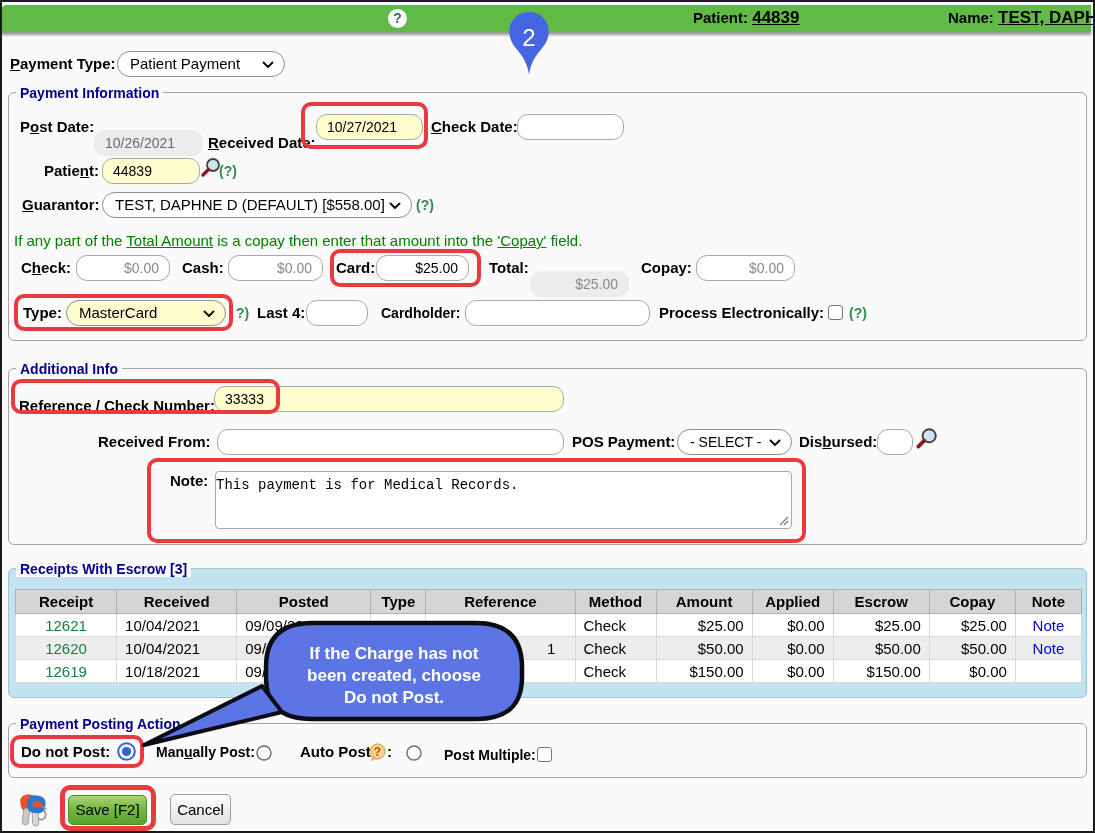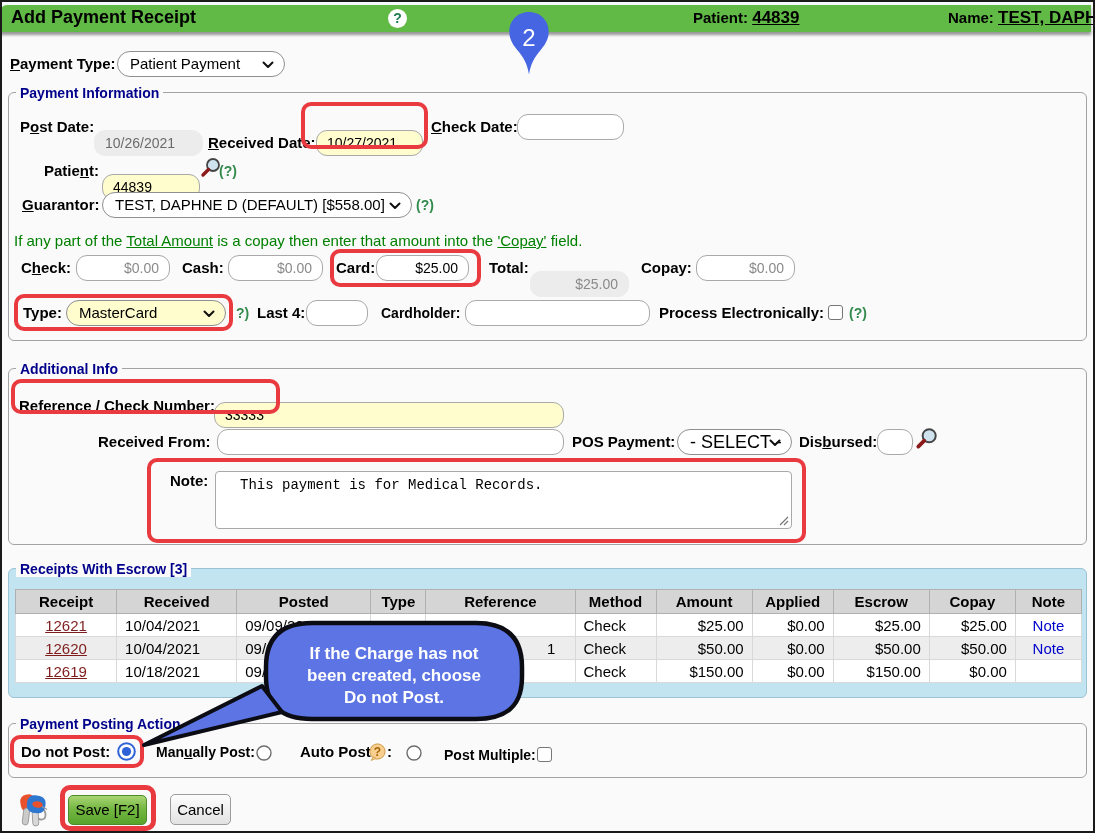--- a/index.html
+++ b/index.html
@@ -6,57 +6,56 @@
   html,body { width:1095px; height:833px; }
   body { font-family:"Liberation Sans", sans-serif; background:#fff; }
   #page { position:absolute; left:0; top:0; width:1095px; height:833px;
           background:#fafafa; border:2px solid #1a1a1a; overflow:hidden; }
   .lbl { position:absolute; font-weight:bold; color:#000; font-size:15px;
          line-height:26px; white-space:nowrap; }
   .abs { position:absolute; }
   .inp { position:absolute; height:26px; border:1px solid #a9a9a9; border-radius:11px;
          background:#fff; font-size:14px; color:#000; line-height:24px; padding:0 10px;
          white-space:nowrap; overflow:hidden; }
-  .inp.yellow { background:#fffcce;margin-top:16px; }
+  .inp.yellow { background:#fffcce; }
   .inp.gray { background:#ececec; border-color:#ececec; color:#6b6b6b;margin-top:16px; }
   .inp.money { text-align:right; color:#8a8a8a; }
   .inp.money.black { color:#000; }
   .sel { position:absolute; height:26px; border:1px solid #8f8f8f; border-radius:13px;
          background:#fff; font-size:15px; color:#000; line-height:24px; padding:0 8px 0 12px;
          white-space:nowrap; }
   .sel .chev { position:absolute; right:10px; top:9px; }
   .redbox { position:absolute; border:4px solid #e93a40; border-radius:10px;
             pointer-events:none; z-index:30; }
   .fieldset { position:absolute; border:1px solid #a3a3a3; border-radius:6px; }
   .legend { position:absolute; font-weight:bold; color:#00008b; font-size:14px;
             background:#fafafa; padding:0 4px; white-space:nowrap; z-index:2; }
   .grn { color:#008000; }
   .q { position:absolute; color:#338a4d; font-weight:bold; font-size:14px; line-height:26px; }
-  a.lnk { color:#7f1d1d; text-decoration:underline; }
+  a.lnk { color:#15803d; }
   table.esc { border-collapse:collapse; width:1067px; font-size:15px; background:#fff;
               table-layout:fixed; }
   table.esc th { background:#d5d5d5; font-weight:bold; border:1px solid #b0b0b0;
                  height:24px; padding:0 4px; font-size:15px; }
   table.esc td { border:1px solid #d9d9d9; height:23px; padding:0 8px;
                  overflow:hidden; white-space:nowrap; }
   table.esc tr.alt td { background:#ededed; }
   .chk { position:absolute; width:15px; height:15px; border:1px solid #767676;
          border-radius:3px; background:#fff; }
   .r { text-align:right; }
   .c { text-align:center; }
 </style>
 </head>
 <body>
 <div id="page">
     <div id="inner" style="position:absolute; left:-2px; top:-2px; width:1095px; height:833px;">
 
   <div class="abs" style="left:0px; top:0px; width:1091px; height:5px; background:#f5f8fd;"></div>
   <div class="abs" style="left:0px; top:5px; width:1091px; height:27px; background:#61ba46;
        border-radius:7px 0 0 0; box-shadow:0 3px 3px rgba(0,0,0,0.4);"></div>
-  <div class="abs lbl" style="left:11px; top:5px; font-size:18px; line-height:25px;">Add Payment Receipt</div>
   <div class="abs" style="left:388px; top:9px; width:19px; height:19px; border-radius:50%;
        background:#fff; text-align:center; line-height:19px; font-weight:bold; font-size:14px; color:#1d7a52;">?</div>
   <div class="abs lbl" style="left:693px; top:5px; font-size:15px; line-height:25px;">Patient: <span style="font-size:17px; text-decoration:underline;">44839</span></div>
   <div class="abs lbl" style="left:948px; top:5px; font-size:15px; line-height:25px;">Name: <span style="font-size:17px; text-decoration:underline;">TEST, DAPH</span></div>
 
   <svg class="abs" style="left:503px; top:10px; z-index:40;" width="52" height="70" viewBox="0 0 52 70">
     <path d="M26 2 C14.5 2 6.3 10.7 6.3 21.8 C6.3 30.2 11 36.2 15.6 41.6 C20.2 47.2 24.2 53.5 26 64.5 C27.8 53.5 31.8 47.2 36.4 41.6 C41 36.2 45.7 30.2 45.7 21.8 C45.7 10.7 37.5 2 26 2 Z" fill="#4565e2"></path>
     <text x="26" y="35.5" font-family="Liberation Sans" font-size="24" fill="#fff" text-anchor="middle">2</text>
   </svg>
 
@@ -127,36 +126,36 @@
   <div class="fieldset" style="left:8px; top:368px; width:1079px; height:177px;"></div>
   <div class="legend" style="left:16px; top:361px;">Additional Info</div>
 
   <div class="lbl" style="left:19px; top:386px;margin-top:7px;">Reference / Chec<u>k</u> Number:</div>
   <div class="inp yellow" style="left:214px; top:386px; width:350px;">33333</div>
   <div class="redbox" style="left:11px; top:379px; width:269px; height:35px;"></div>
 
   <div class="lbl" style="left:98px; top:429px;">Received From:</div>
   <div class="inp" style="left:217px; top:429px; width:347px;"></div>
   <div class="lbl" style="left:572px; top:429px;">POS Payment:</div>
-  <div class="sel" style="left:677px; top:429px; width:115px; font-size:18px;">- SELECT -
+  <div class="sel" style="left:677px; top:429px; width:115px; font-size:14px;">- SELECT -
     <svg class="chev" width="12" height="8" viewBox="0 0 12 8">
           <path d="M1.5 1.5 L6 6 L10.5 1.5" fill="none" stroke="#111" stroke-width="2" stroke-linecap="round" stroke-linejoin="round"></path>
         </svg>
   </div>
   <div class="lbl" style="left:799px; top:429px;">Dis<u>b</u>ursed:</div>
   <div class="inp" style="left:877px; top:429px; width:36px; padding:0 4px;"></div>
   <svg class="abs" style="left:915px; top:427px;" width="24" height="24" viewBox="0 0 22 22">
     <circle cx="13" cy="8" r="6" fill="#cfe3ef" stroke="#444" stroke-width="1.8"></circle>
     <line x1="8.5" y1="12.5" x2="3" y2="18" stroke="#8b1a1a" stroke-width="3.4" stroke-linecap="round"></line>
   </svg>
 
   <div class="lbl" style="left:170px; top:468px;">Note:</div>
   <div class="abs" style="left:215px; top:471px; width:577px; height:58px; border:1px solid #a9a9a9;
        border-radius:4px; background:#fff; font-family:'Liberation Mono', monospace; font-size:14px;
-       padding:5px 24px;">This payment is for Medical Records.
+       padding:5px 0;">This payment is for Medical Records.
     <svg class="abs" style="right:2px; bottom:2px;" width="10" height="10" viewBox="0 0 10 10">
       <path d="M9 1 L1 9 M9 5 L5 9" stroke="#777" stroke-width="1.2"></path>
     </svg>
   </div>
   <div class="redbox" style="left:147px; top:458px; width:659px; height:85px;"></div>
 
   <div class="fieldset" style="left:8px; top:568px; width:1079px; height:130px; background:#c2e4f1; border-color:#9bc3d4;"></div>
   <div class="legend" style="left:16px; top:561px;">Receipts With Escrow [3]</div>
 
   <div class="abs" style="left:15px; top:589px; z-index:1;">

